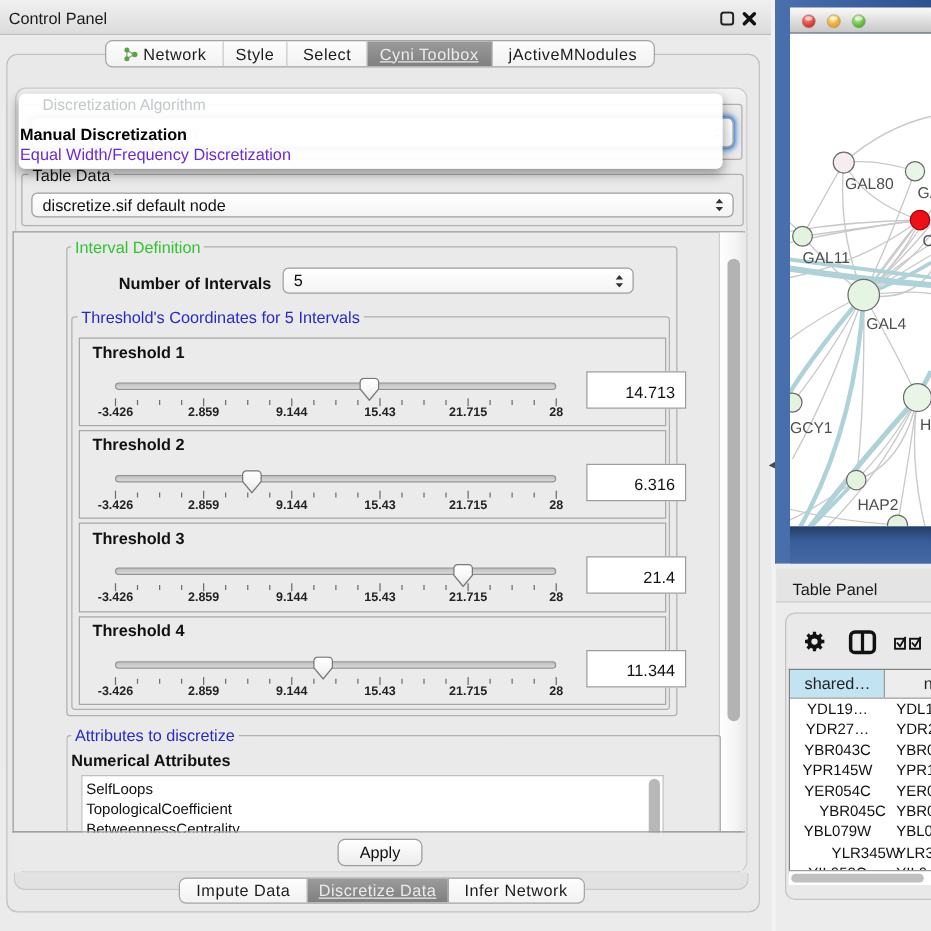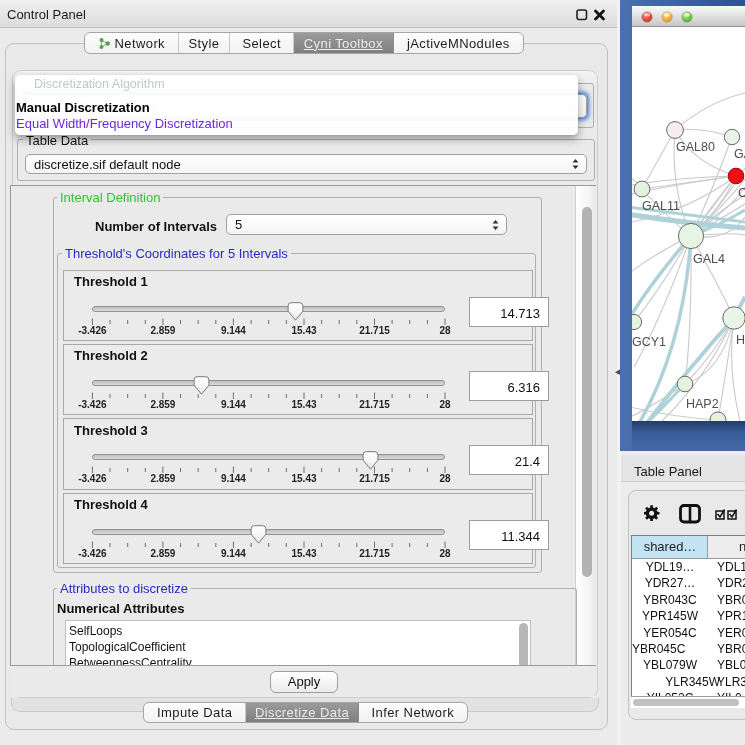--- a/index.html
+++ b/index.html
@@ -473,21 +473,21 @@
   <div class="cell" style="left:0;top:23.0px;width:76px;text-align:center;line-height:16.4px">YDL19…</div>
 <div class="cell" style="left:85px;top:23.0px;line-height:16.4px">YDL1</div>
 <div class="cell" style="left:0;top:39.4px;width:76px;text-align:center;line-height:16.4px">YDR27…</div>
 <div class="cell" style="left:85px;top:39.4px;line-height:16.4px">YDR2</div>
 <div class="cell" style="left:0;top:55.8px;width:76px;text-align:center;line-height:16.4px">YBR043C</div>
 <div class="cell" style="left:85px;top:55.8px;line-height:16.4px">YBR0</div>
 <div class="cell" style="left:0;top:72.2px;width:76px;text-align:center;line-height:16.4px">YPR145W</div>
 <div class="cell" style="left:85px;top:72.2px;line-height:16.4px">YPR1</div>
 <div class="cell" style="left:0;top:88.6px;width:76px;text-align:center;line-height:16.4px">YER054C</div>
 <div class="cell" style="left:85px;top:88.6px;line-height:16.4px">YER0</div>
-<div class="cell" style="left:0;top:105.0px;width:76px;text-align:left;line-height:16.4px">YBR045C</div>
+<div class="cell" style="left:12px;top:105.0px;width:76px;text-align:center;line-height:16.4px">YBR045C</div>
 <div class="cell" style="left:85px;top:105.0px;line-height:16.4px">YBR0</div>
 <div class="cell" style="left:0;top:121.4px;width:76px;text-align:center;line-height:16.4px">YBL079W</div>
 <div class="cell" style="left:85px;top:121.4px;line-height:16.4px">YBL0</div>
 <div class="cell" style="left:12px;top:137.8px;width:76px;text-align:right;line-height:16.4px">YLR345W</div>
 <div class="cell" style="left:85px;top:137.8px;line-height:16.4px">YLR3</div>
 <div class="cell" style="left:0;top:154.2px;width:76px;text-align:center;line-height:16.4px">YIL052C</div>
 <div class="cell" style="left:85px;top:154.2px;line-height:16.4px">YIL0</div>
 </div>
 <div class="abs" style="left:631px;top:696px;width:114px;height:11px;background:#fff;border-top:1px solid #9e9e9e">
   <div style="position:absolute;left:2px;top:1.5px;width:106px;height:7px;background:#c0c0c0;border-radius:4px"></div>

